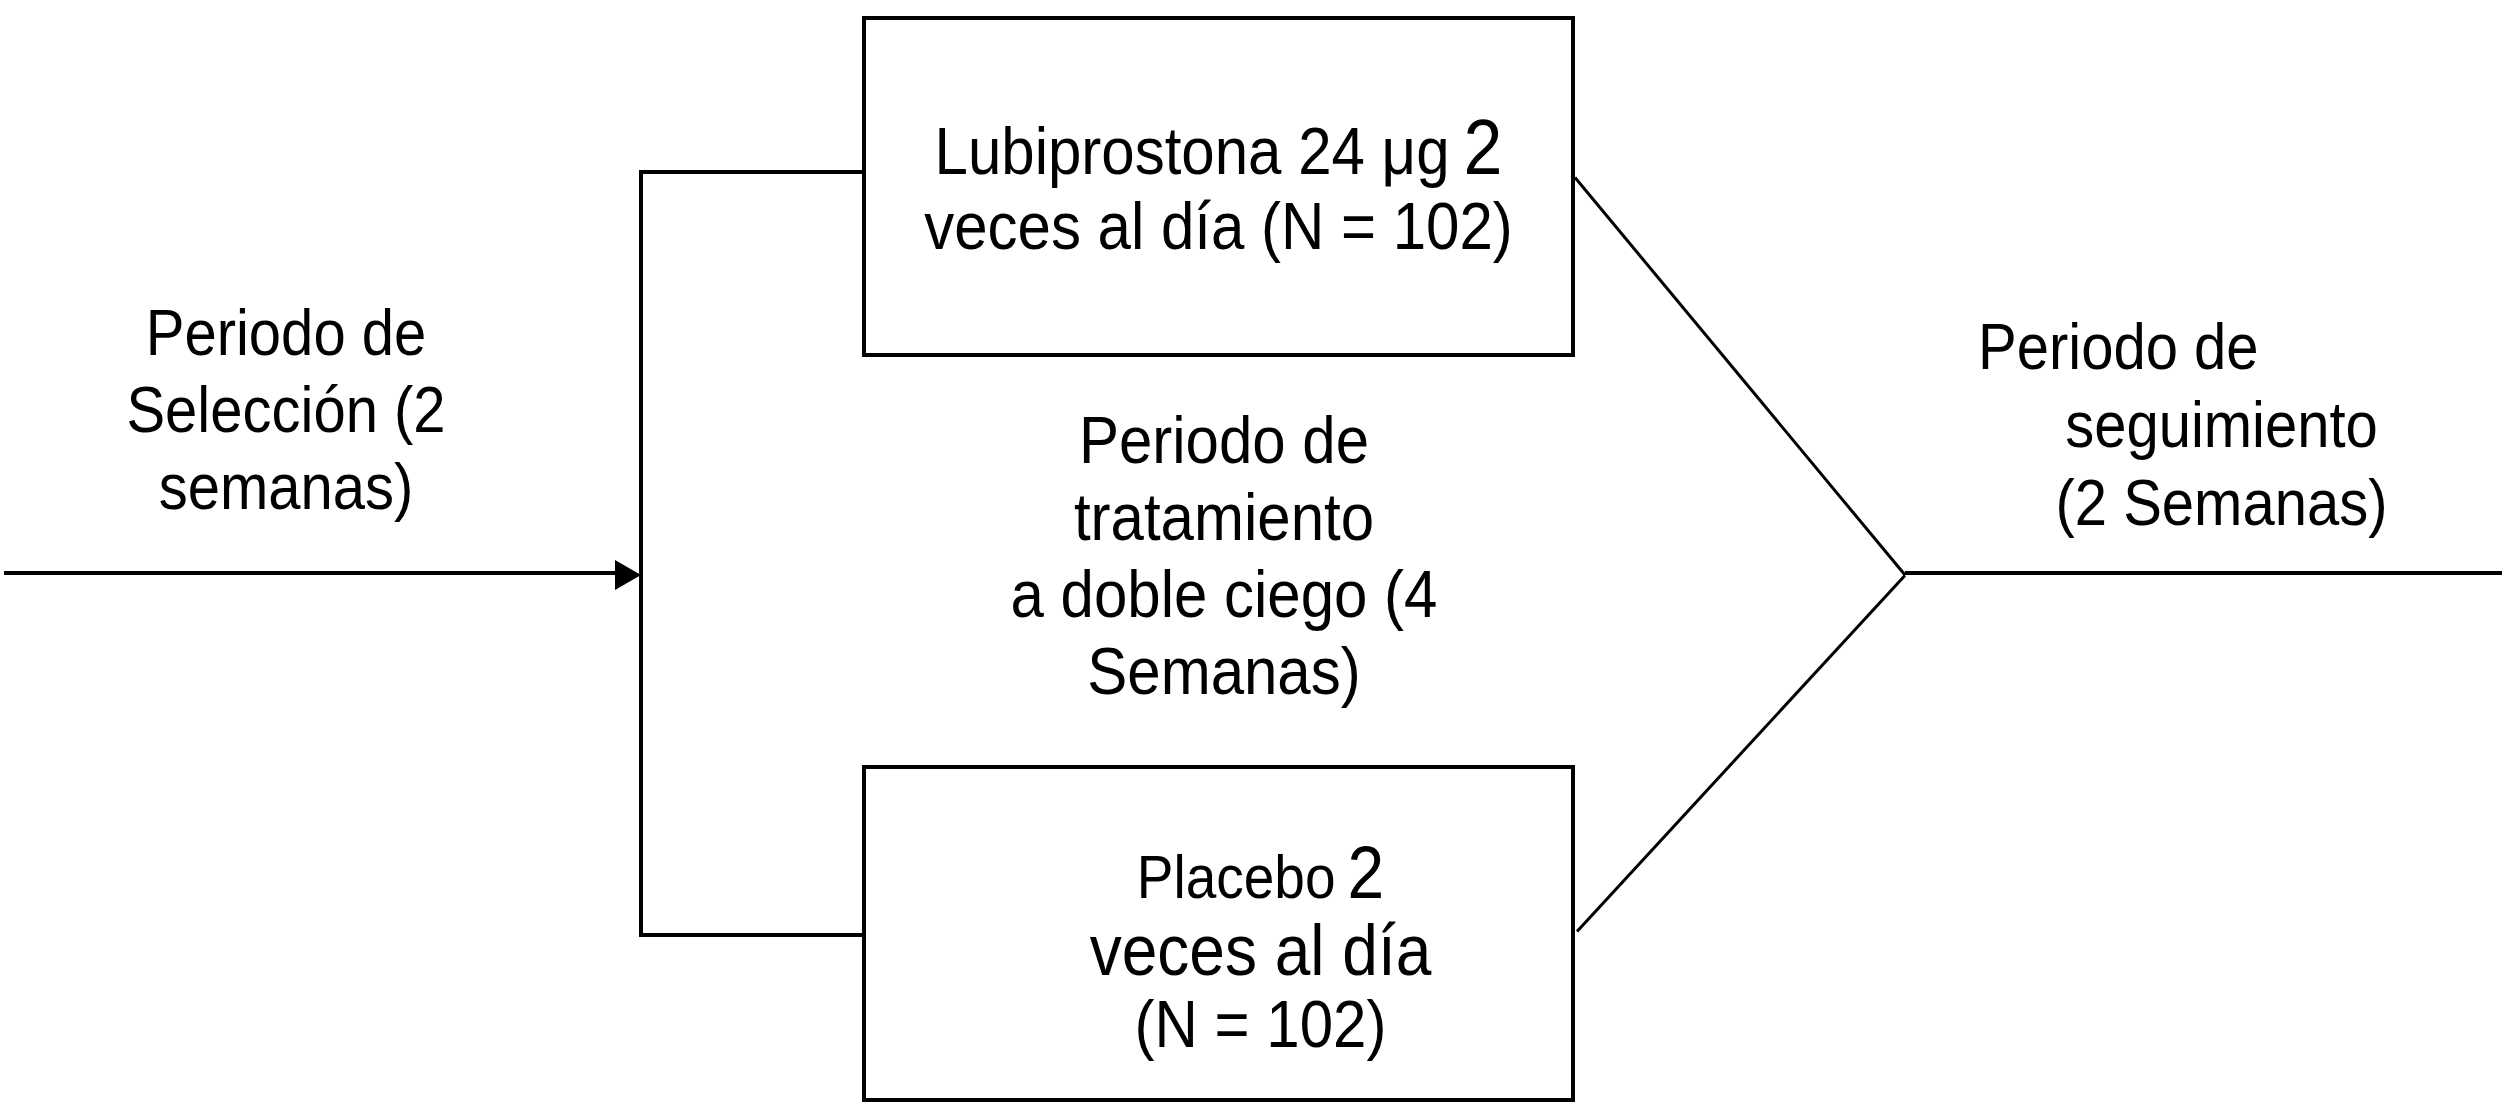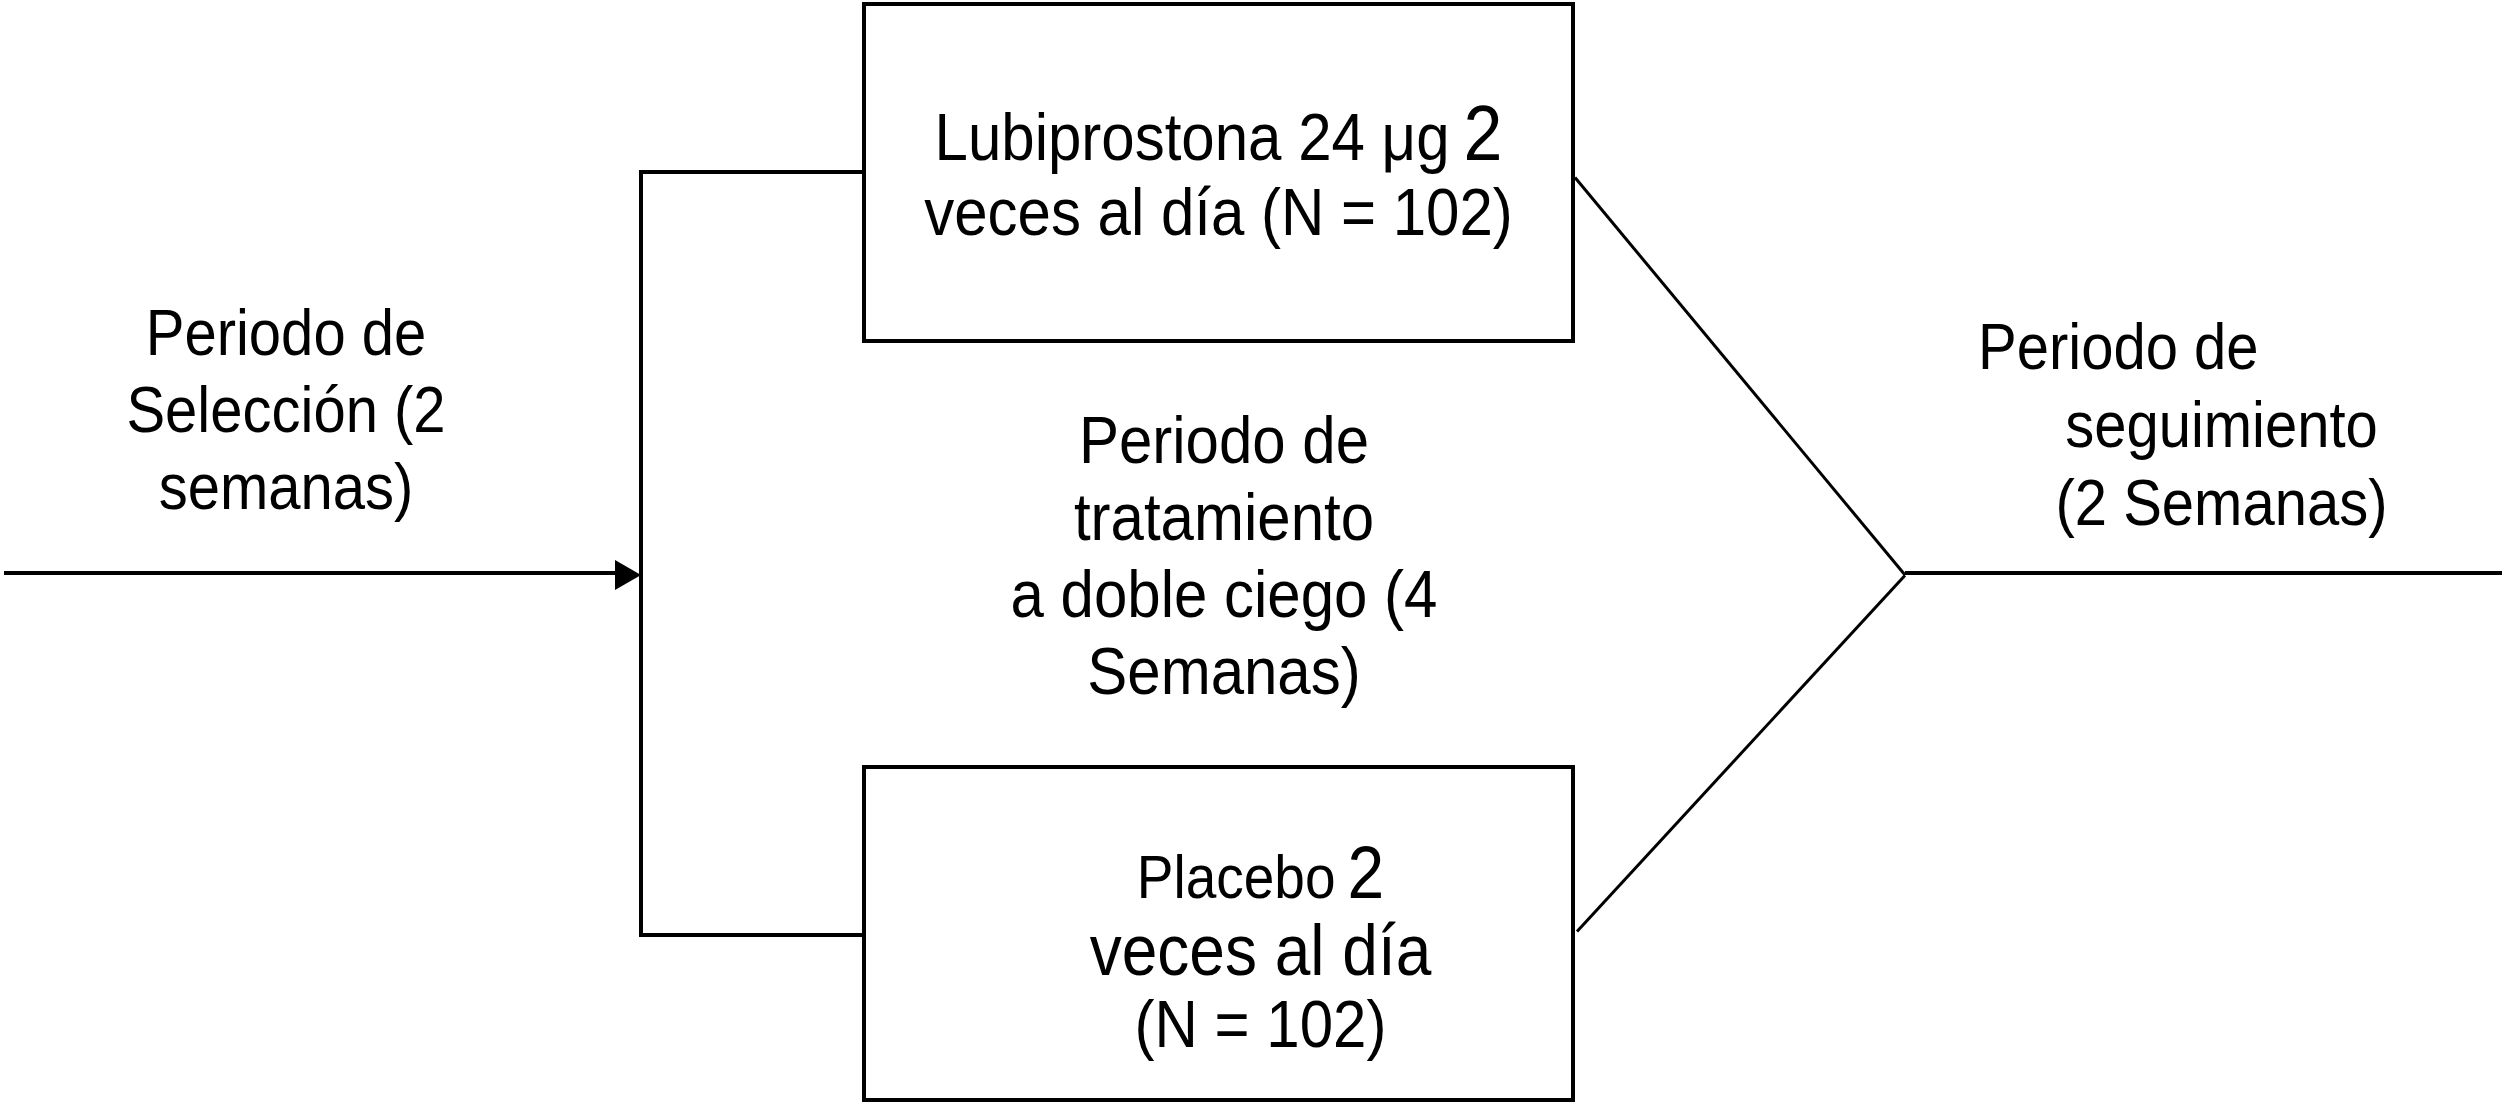--- a/index.html
+++ b/index.html
@@ -45,21 +45,21 @@
 
   
   .box {
     position: absolute;
     border: 4px solid #000000;
     background: #ffffff;
     display: flex;
     align-items: center;
     justify-content: center;
   }
-  #top-box    { left: 862px; top: 2px;   width: 705px; height: 333px; }
+  #top-box    { left: 862px; top: 16px;   width: 705px; height: 333px; }
   #bottom-box { left: 862px; top: 765px; width: 705px; height: 329px; }
 
   
   .txt {
     transform: scaleY(1.12);
   }
   .label {
     position: absolute;
     text-align: center;
     transform-origin: 50% 0;

